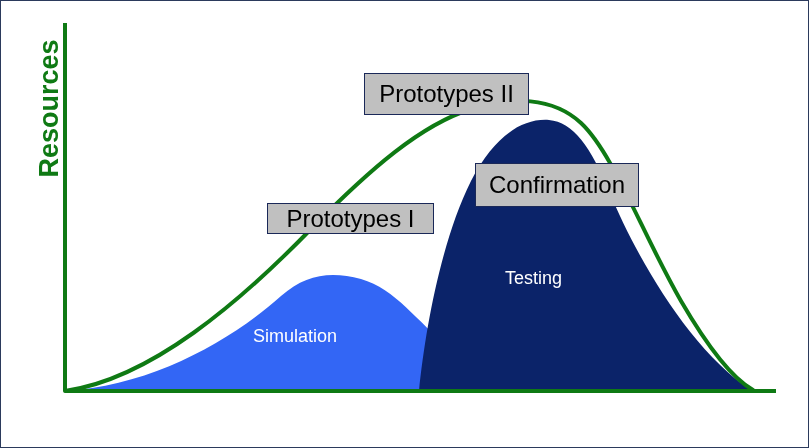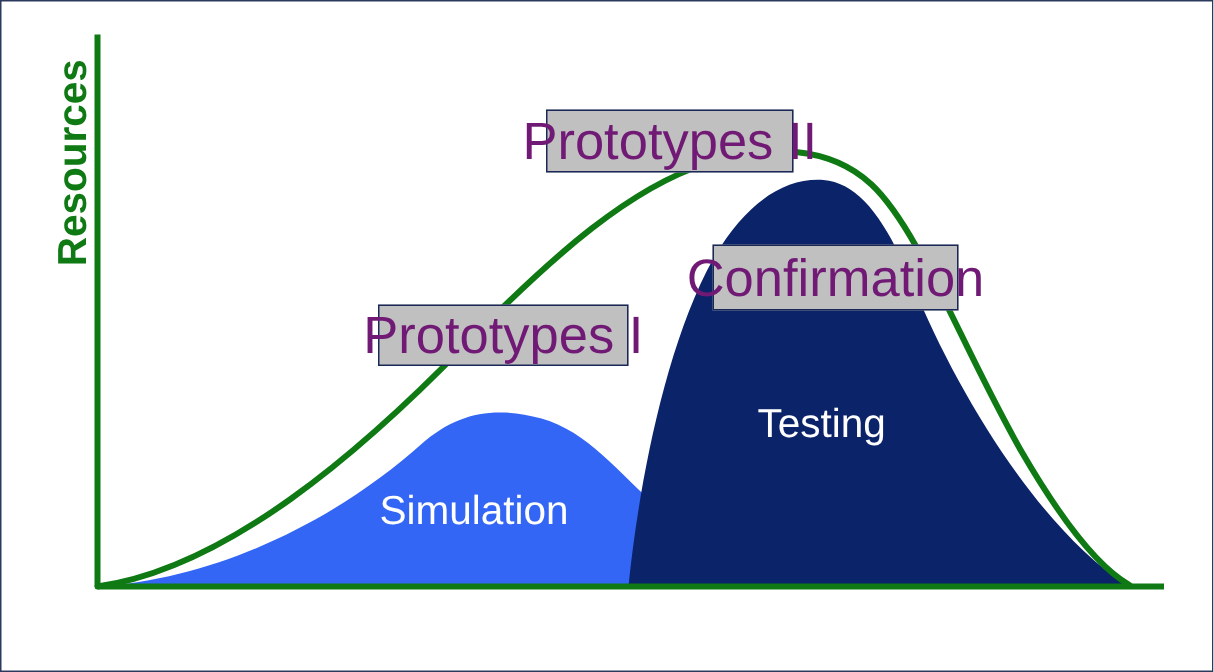--- a/index.html
+++ b/index.html
@@ -23,34 +23,34 @@
     position: absolute;
     left: 0;
     top: 0;
     width: 809px;
     height: 448px;
   }
   .label-box {
     position: absolute;
     background: #c0c0c0;
     border: 1px solid #1a2858;
-    color: #701a75;
-    font-size: 35px;
+    color: #000000;
+    font-size: 24px;
     line-height: 1;
     display: flex;
     align-items: center;
     justify-content: center;
     box-sizing: border-box;
     white-space: nowrap;
     letter-spacing: 0px;
   }
   .area-label {
     position: absolute;
     color: #ffffff;
-    font-size: 27px;
+    font-size: 18px;
     line-height: 1;
     white-space: nowrap;
   }
   .axis-label {
     position: absolute;
     color: #0f7a14;
     font-weight: bold;
     font-size: 27px;
     line-height: 1;
     white-space: nowrap;
@@ -60,21 +60,21 @@
     top: 94px;
     width: 150px;
     text-align: center;
     transform: rotate(-90deg);
     transform-origin: center center;
   }
   #x-axis-title {
     left: 698px;
     top: 404px;
   }
-  #box-prototypes-1 { left: 251px; top: 202px; width: 167px; height: 41px; }
+  #box-prototypes-1 { left: 266px; top: 202px; width: 167px; height: 31px; }
   #box-prototypes-2 { left: 363px; top: 72px;  width: 165px; height: 42px; }
   #box-confirmation { left: 474px; top: 162px; width: 164px; height: 44px; }
   #label-simulation { left: 252px; top: 326px; }
   #label-testing    { left: 504px; top: 268px; }
 </style>
 </head>
 <body>
 
 <div id="screen">
 

